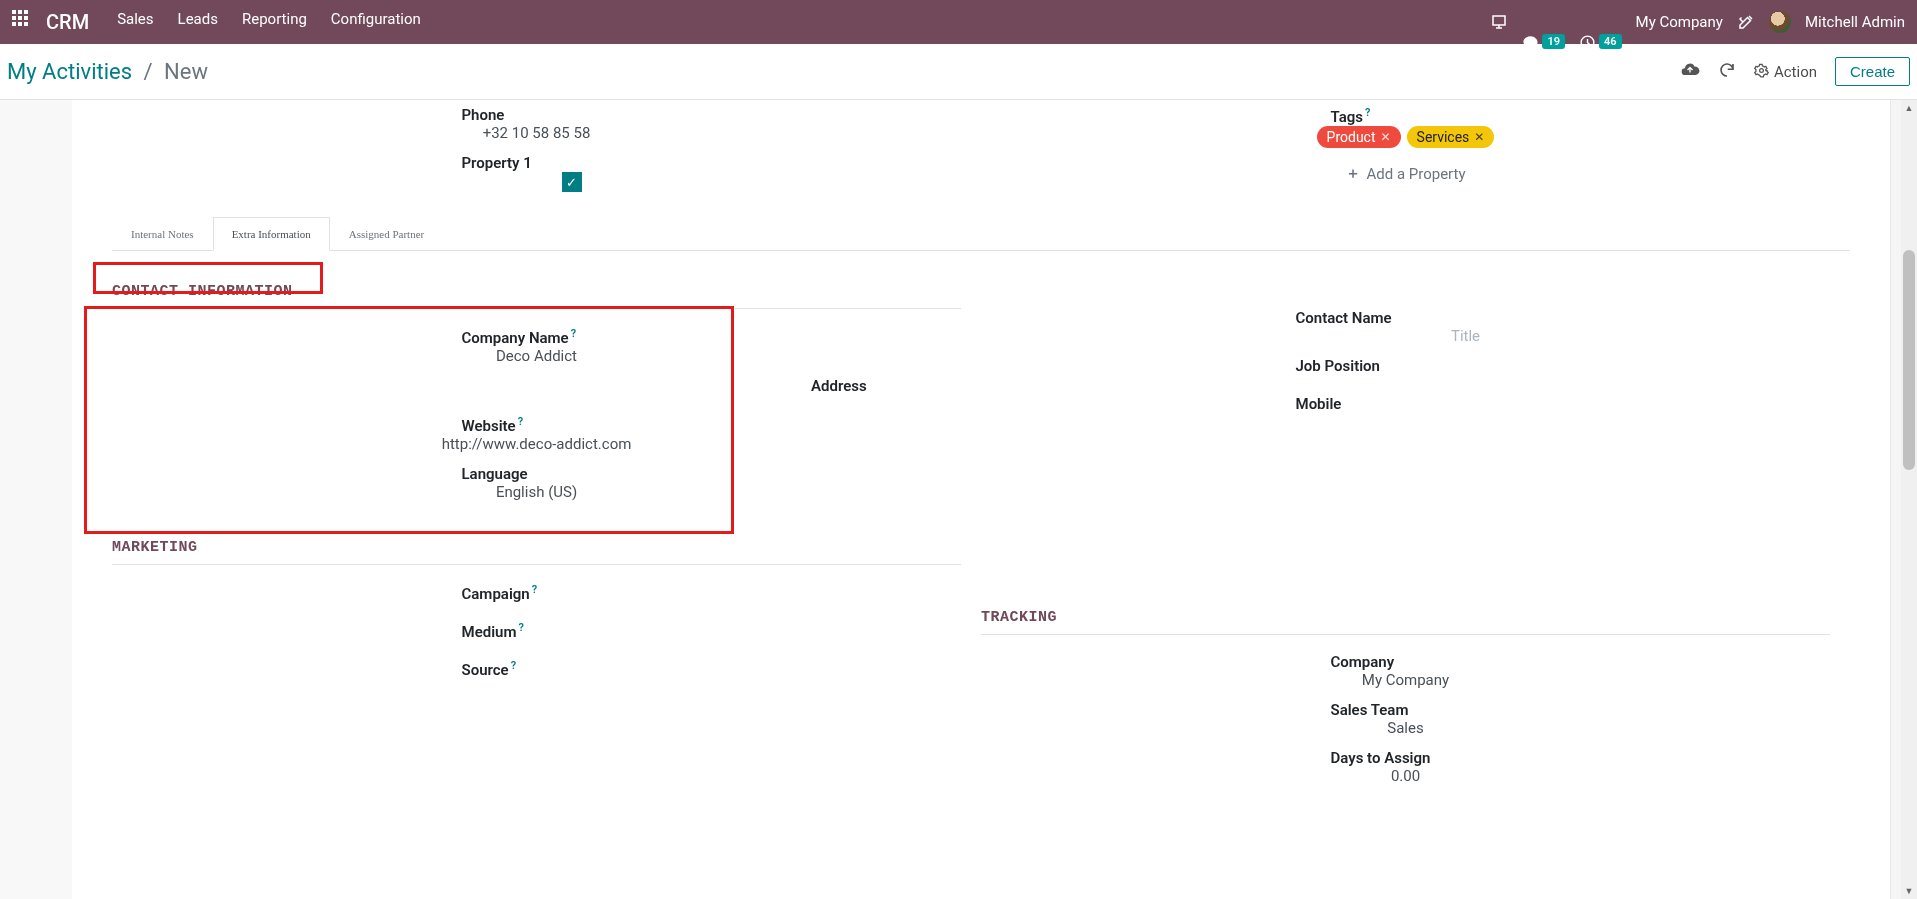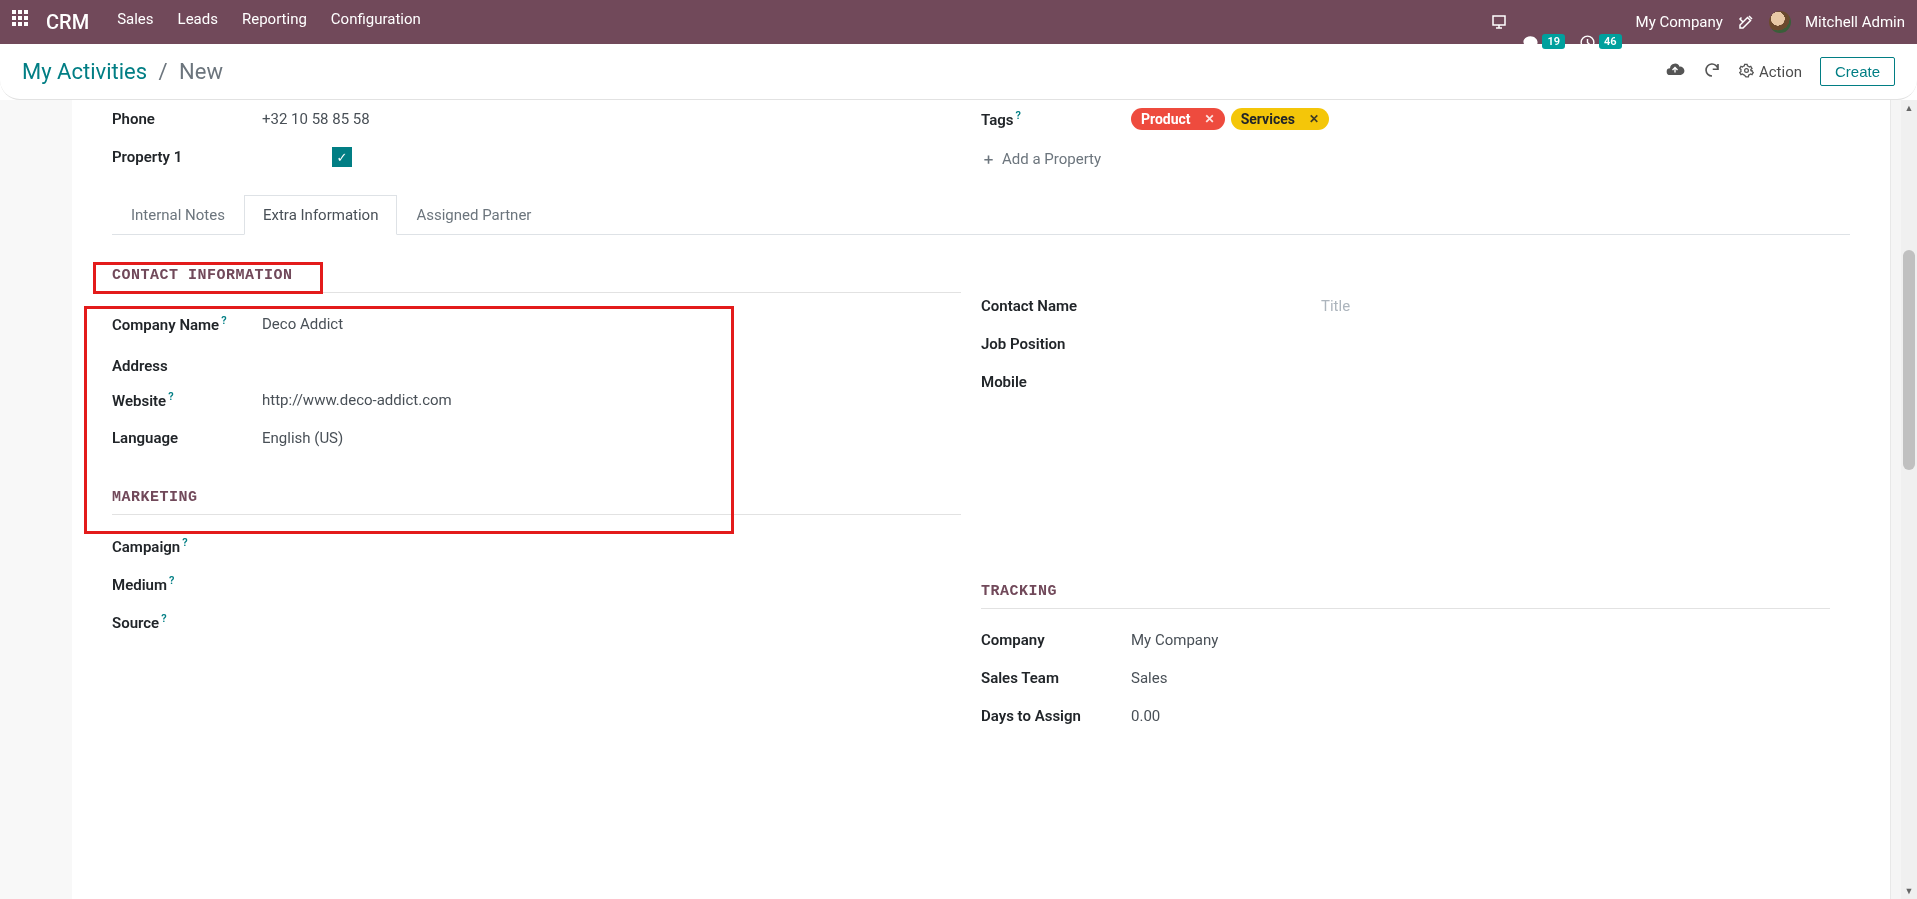--- a/index.html
+++ b/index.html
@@ -32,23 +32,22 @@
   .badge { background:#00a09d; color:#fff; font-size:11px; padding:1px 5px; border-radius:3px; font-weight:600; margin-left:3px; }
   .company-name { color:#fff; cursor:pointer; }
   .avatar { width:22px; height:22px; border-radius:50%; background: radial-gradient(circle at 40% 35%, #e8c9a6 0 35%, #6b4a2e 36% 60%, #3a5e3a 61% 100%); display:inline-block; }
   .user-name { color:#fff; cursor:pointer; }
 
   .control-bar {
     height: 56px;
     border-bottom: 1px solid #e2e2e2;
     display: flex;
     align-items: center;
-    padding: 0 22px;
+    padding: 0 7px;
     background:#fff;
-    border-radius:20px;
   }
   .breadcrumb { font-size: 22px; color:#6c757d; }
   .breadcrumb .bc-root { color:#017e84; cursor:pointer; }
   .breadcrumb .bc-sep { color:#6c757d; margin:0 6px; }
   .breadcrumb .bc-leaf { color:#6c757d; }
   .control-spacer { flex:1; }
   .control-actions { display:flex; align-items:center; gap:18px; }
   .ctrl-icon { color:#6c757d; cursor:pointer; }
   .action-btn { color:#4c4c4c; cursor:pointer; display:flex; align-items:flex-start; gap:5px; font-size:15px; }
   .create-btn {
@@ -71,35 +70,35 @@
     background:#fff;
     overflow:hidden;
     position:relative;
     border-right:1px solid #e8e8e8;
   }
   .form-inner {
     padding: 0 40px 20px 40px;
   }
   .two-col { display:flex; gap:0; }
   .col { flex:1; padding-right:20px; }
-  .field-row { display:flex; align-items:center; padding:6px 0; min-height:38px; }
+  .field-row { display:flex; align-items:center; padding:6px 0; min-height:38px;flex-direction:column; }
   .field-label { width:150px; font-weight:600; color:#212529; font-size:15px; }
   .field-value { flex:1; color:#495057; font-size:15px; }
   .field-value-muted { color:#adb5bd; }
   .help { color:#017e84; font-size:11px; vertical-align:super; margin-left:2px; cursor:pointer; }
   .checkbox-checked { width:20px; height:20px; background:#017e84; color:#fff; display:flex; align-items:center; justify-content:center; font-size:13px; }
   .tags-row { display:flex; align-items:center; gap:6px; }
-  .tag { border-radius:12px; padding:3px 10px; font-size:14px; font-weight:700; display:inline-flex; align-items:center; gap:14px; }
+  .tag { border-radius:12px; padding:3px 10px; font-size:14px; font-weight:400; display:inline-flex; align-items:center; gap:5px; }
   .tag-red { background:#ee4b3e; color:#fff; }
   .tag-yellow { background:#f4c609; color:#212529; }
   .tag-x { font-size:12px; cursor:pointer; opacity:0.85; }
   .add-property { color:#6c757d; font-size:15px; cursor:pointer; display:flex; align-items:center; gap:6px; margin-top:4px; }
 
   .tabs { display:flex; border-bottom:1px solid #dee2e6; margin-top:18px; }
-  .tab { padding:10px 18px; border:1px solid transparent; border-bottom:none; color:#6c757d; cursor:pointer; font-size:15px; position:relative; top:1px; }
+  .tab { padding:10px 18px; border:1px solid transparent; border-bottom:none; color:#6c757d; cursor:pointer; font-size:11px; position:relative; top:1px;font-family:Liberation Serif, serif; }
   .tab.active { border:1px solid #dee2e6; border-bottom:1px solid #fff; color:#495057; background:#fff; }
 
   .section-title {
     color:#71495a;
     font-weight:700;
     font-size:15px;
     letter-spacing:0.5px;
     border-bottom:1px solid #e2e2e2;
     padding:6px 0 8px 0;
     margin-top:26px;

